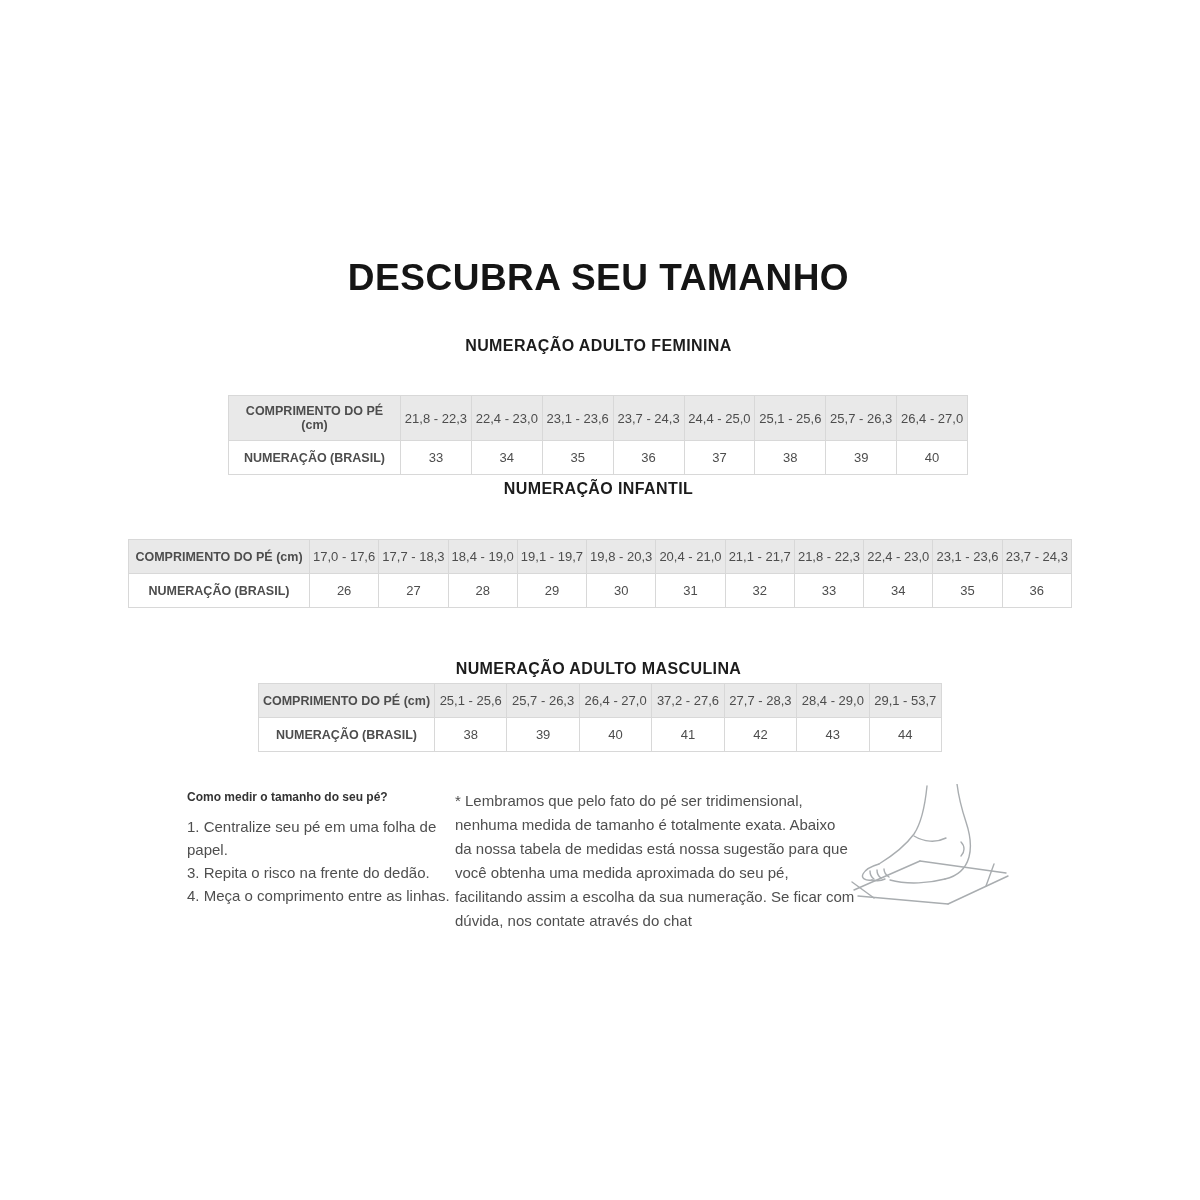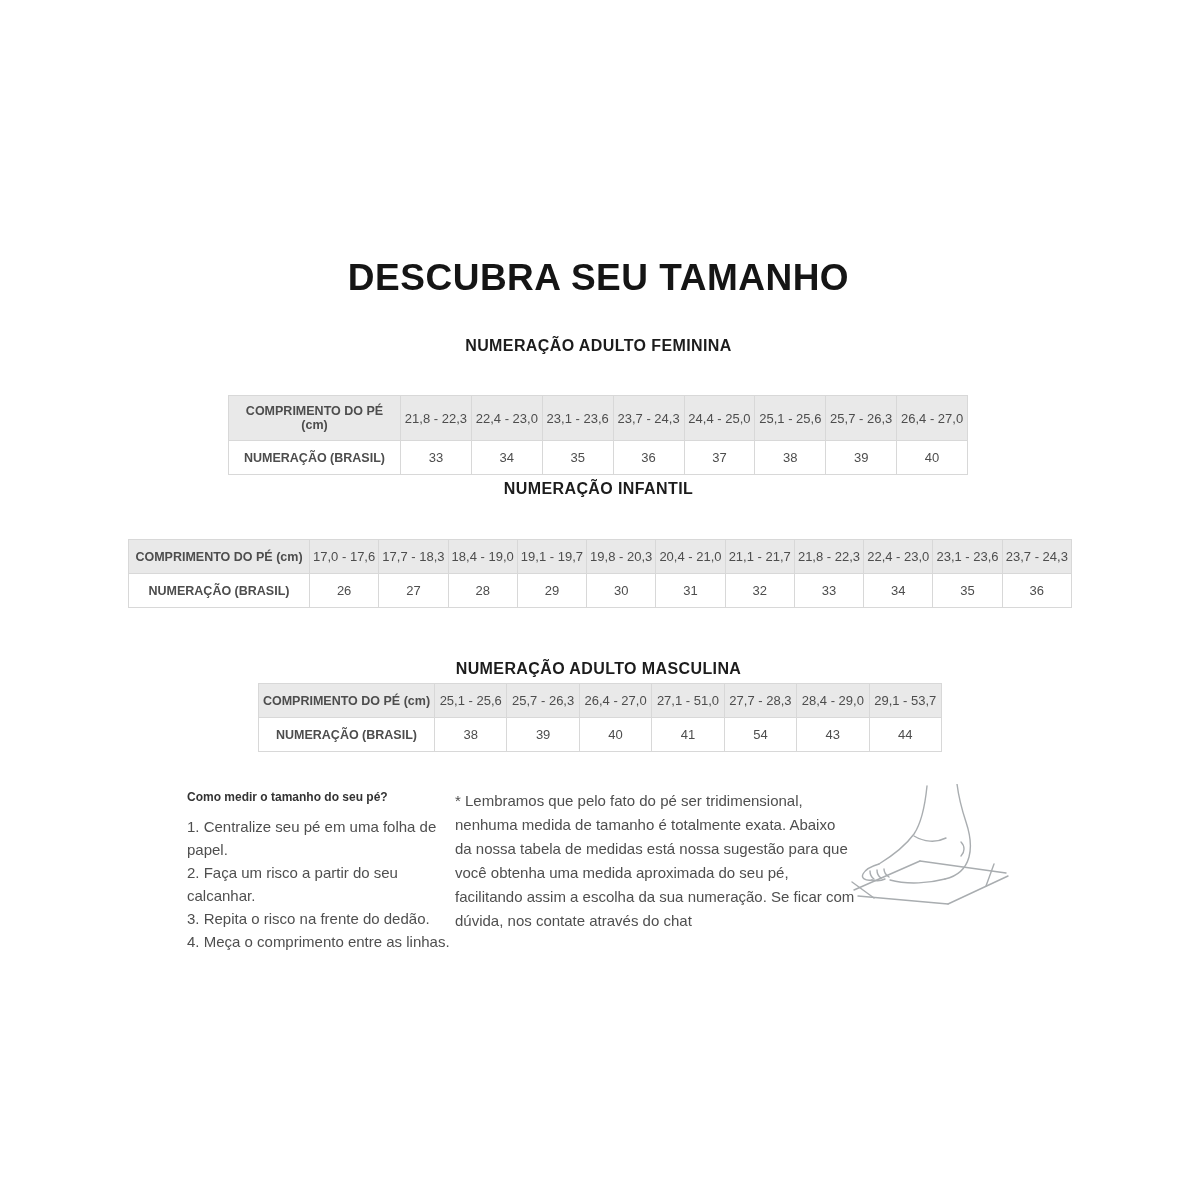--- a/index.html
+++ b/index.html
@@ -145,42 +145,41 @@
   </table>
 
   <h2 class="section-title st-masc">NUMERAÇÃO ADULTO MASCULINA</h2>
   <table class="size-table tbl-masc">
     <tbody>
       <tr class="head-row">
         <th class="row-label">COMPRIMENTO DO PÉ (cm)</th>
       <td>25,1 - 25,6</td>
           <td>25,7 - 26,3</td>
           <td>26,4 - 27,0</td>
-          <td>27,1 - 51,0</td>
+          <td>37,2 - 27,6</td>
           <td>27,7 - 28,3</td>
           <td>28,4 - 29,0</td>
           <td>29,1 - 53,7</td>
         </tr>
       <tr class="val-row">
         <th class="row-label">NUMERAÇÃO (BRASIL)</th>
       <td>38</td>
           <td>39</td>
           <td>40</td>
           <td>41</td>
-          <td>54</td>
+          <td>42</td>
           <td>43</td>
           <td>44</td>
         </tr>
     </tbody>
   </table>
 
   <div class="howto">
     <div class="howto-title">Como medir o tamanho do seu pé?</div>
     <div class="howto-step">1. Centralize seu pé em uma folha de papel.</div>
-    <div class="howto-step">2. Faça um risco a partir do seu calcanhar.</div>
     <div class="howto-step">3. Repita o risco na frente do dedão.</div>
     <div class="howto-step">4. Meça o comprimento entre as linhas.</div>
   </div>
 
   <p class="note">* Lembramos que pelo fato do pé ser tridimensional, nenhuma medida de tamanho é totalmente exata. Abaixo da nossa tabela de medidas está nossa sugestão para que você obtenha uma medida aproximada do seu pé, facilitando assim a escolha da sua numeração. Se ficar com dúvida, nos contate através do chat</p>
 
   <div class="foot-illustration">
     <svg viewBox="0 0 168 122" fill="none" xmlns="http://www.w3.org/2000/svg">
       <g stroke="#a9adb0" stroke-width="1.4" stroke-linecap="round" fill="none">
 

